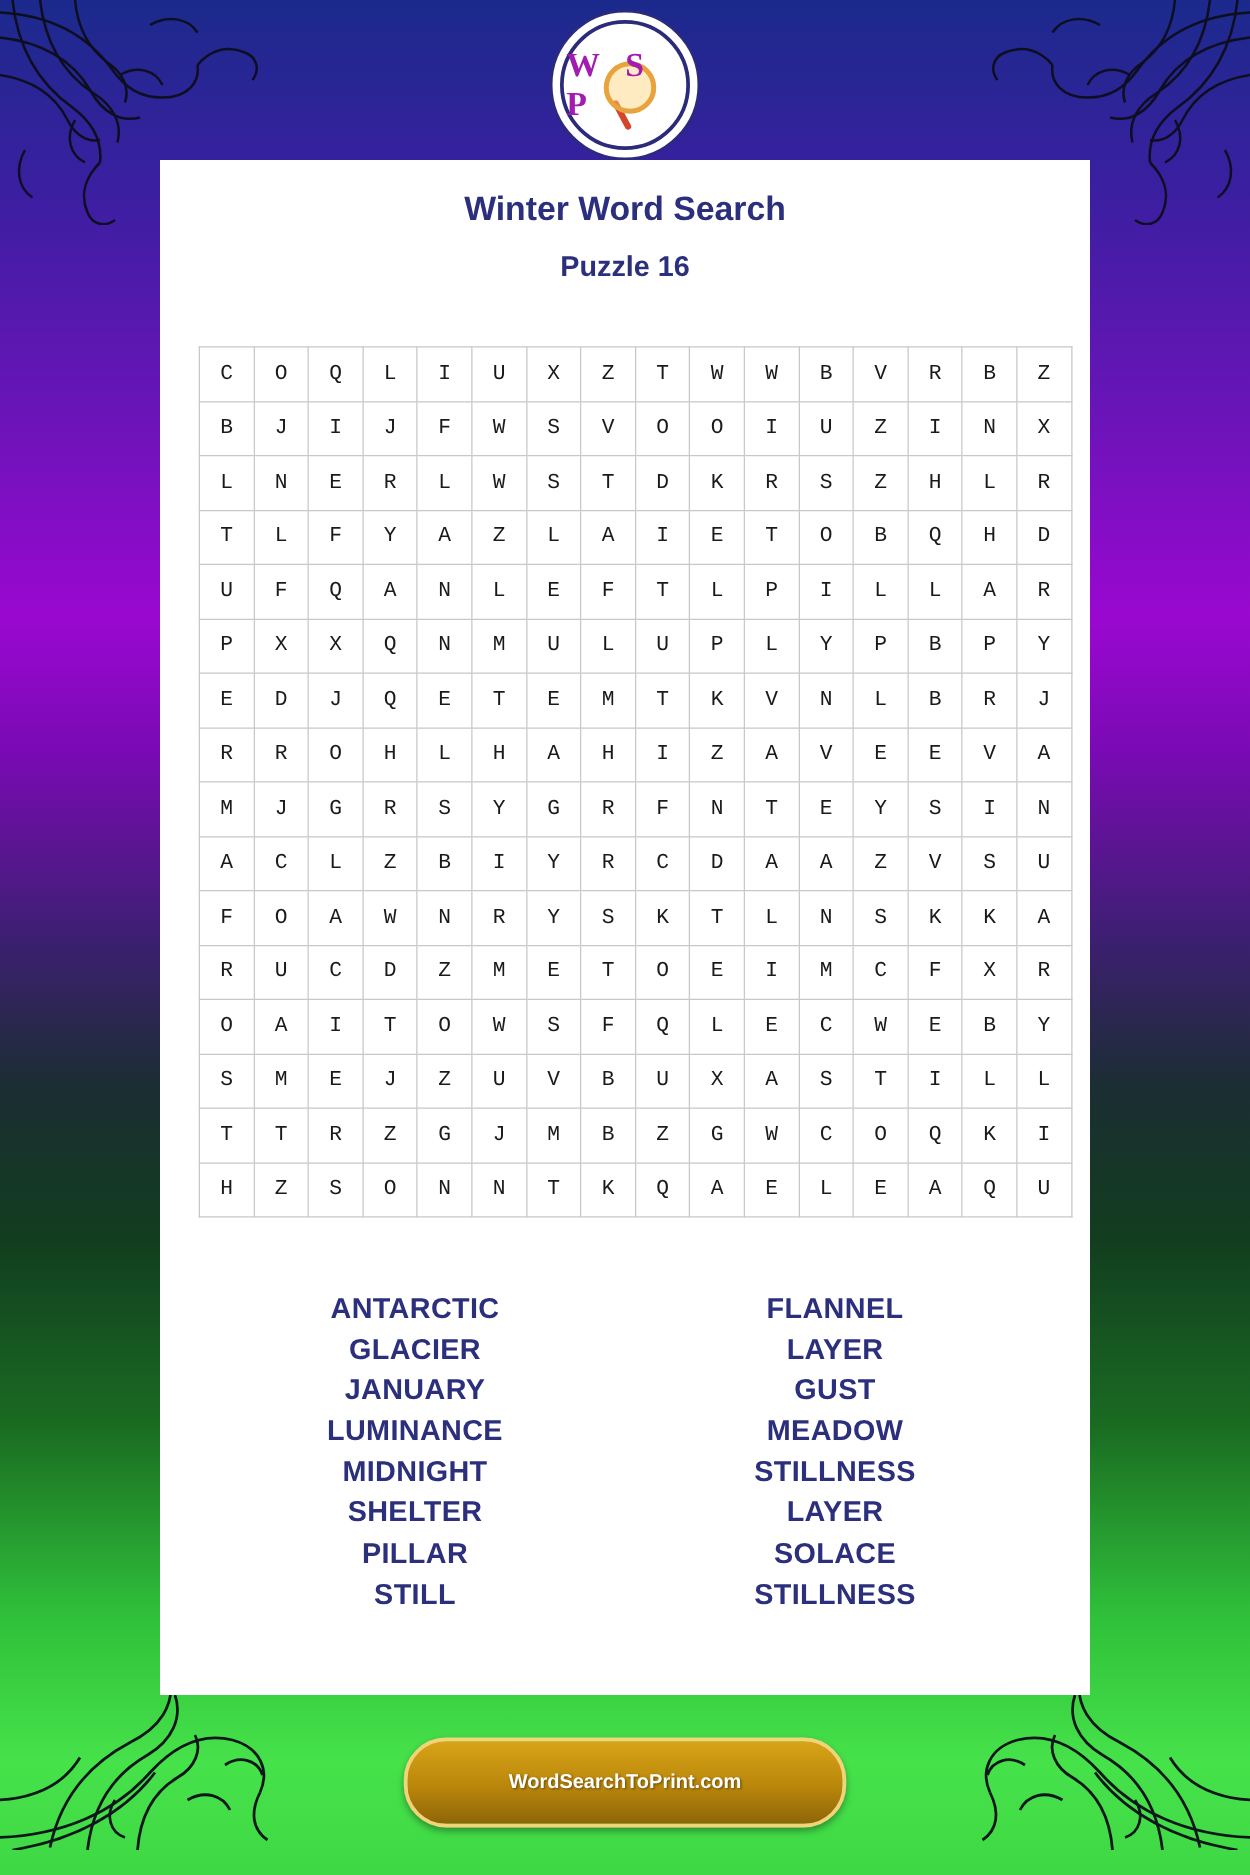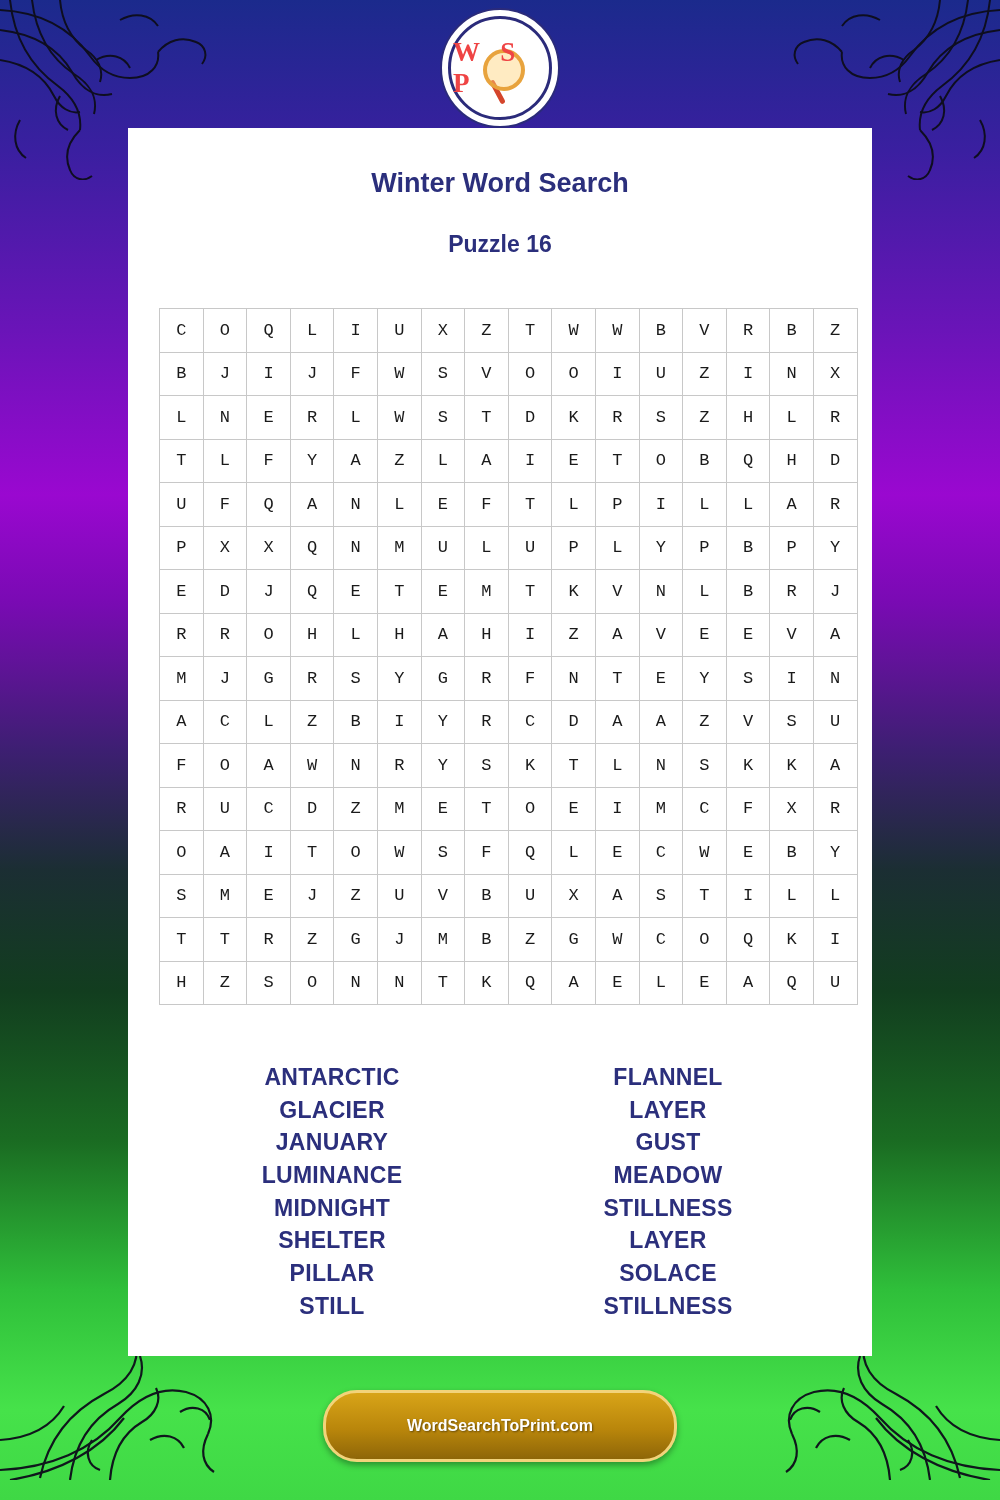--- a/index.html
+++ b/index.html
@@ -68,21 +68,21 @@
     border-radius: 50%;
     border: 3px solid #2b2b7a;
     display: flex;
     align-items: center;
     justify-content: center;
   }
   .logo-letters {
     font-family: "Liberation Serif", serif;
     font-weight: bold;
     font-size: 27px;
-    color: #ef4444;
+    color: #a21caf;
     letter-spacing: 7px;
     z-index: 3;
     position: relative;
     left: 2px;
   }
   .logo-mag {
     position: absolute;
     width: 34px;
     height: 34px;
     border-radius: 50%;
@@ -109,28 +109,28 @@
     position: absolute;
     top: 128px;
     left: 128px;
     width: 744px;
     height: 1228px;
     background: #ffffff;
   }
 
   .title {
     text-align: center;
-    margin-top: 40px;
+    margin-top: 24px;
     font-size: 27px;
     font-weight: bold;
     color: #2b2f7c;
   }
   .subtitle {
     text-align: center;
-    margin-top: 32px;
+    margin-top: 17px;
     font-size: 23px;
     font-weight: bold;
     color: #2b2f7c;
   }
 
   
   .grid-wrap {
     margin: 50px auto 0 auto;
     width: 682px;
   }

